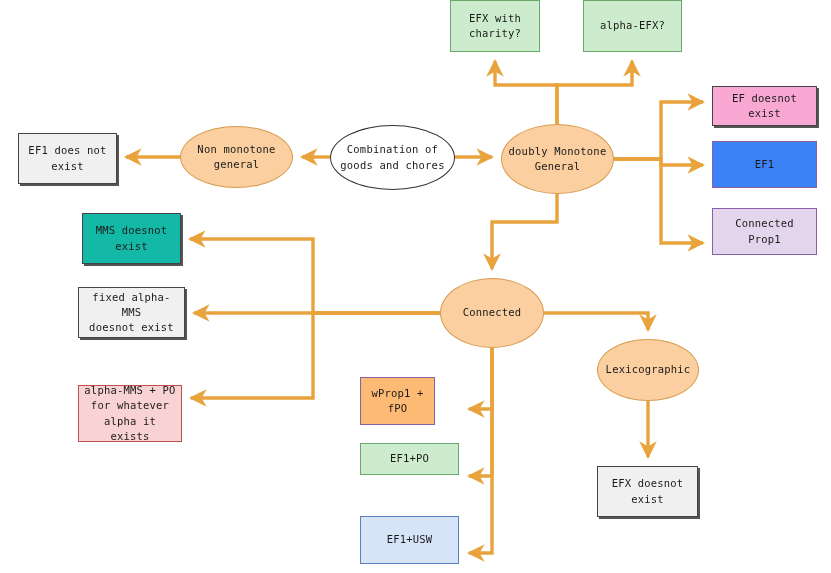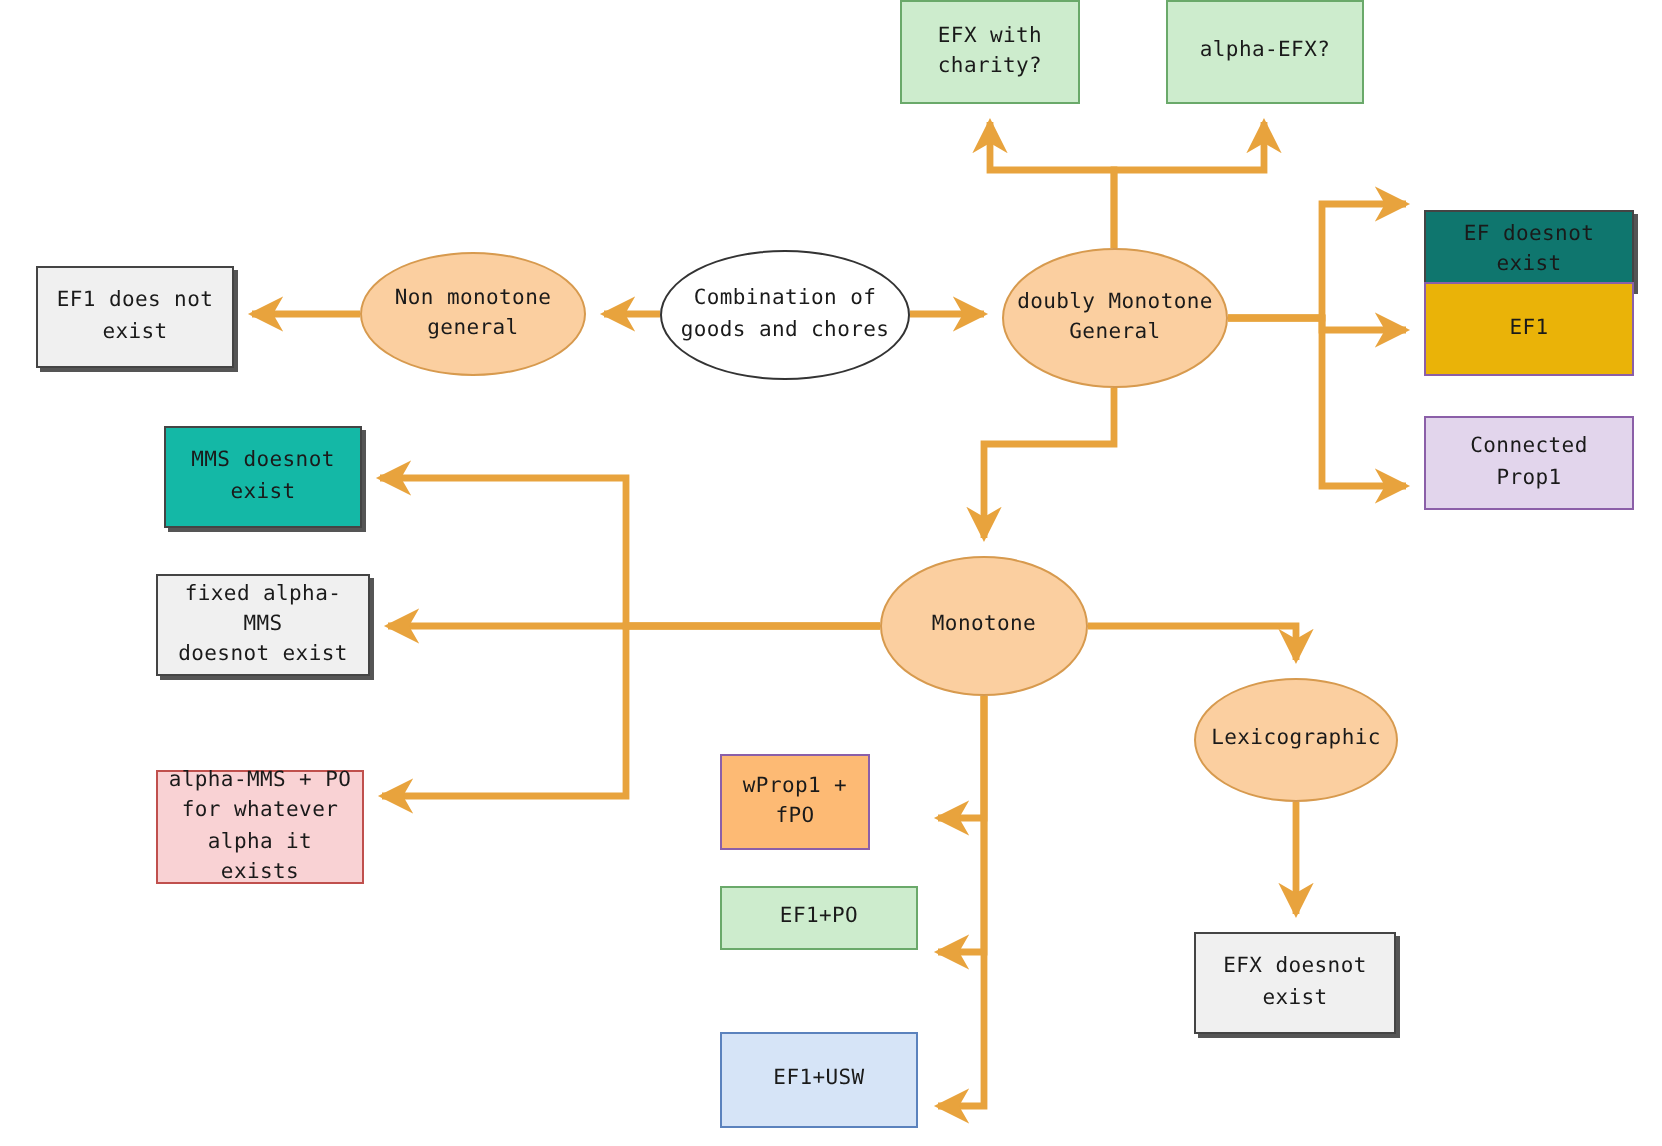--- a/index.html
+++ b/index.html
@@ -50,24 +50,24 @@
   </svg>
 
   <div id="node-layer">
       <div class="node rect" style="left: 450px; top: 0px; width: 90px; height: 52px; background: rgb(205, 236, 205); border-color: rgb(106, 169, 106);">
         <span class="lbl">EFX with
 charity?</span>
       </div>
       <div class="node rect" style="left: 583px; top: 0px; width: 99px; height: 52px; background: rgb(205, 236, 205); border-color: rgb(106, 169, 106);">
         <span class="lbl">alpha-EFX?</span>
       </div>
-      <div class="node rect shadow" style="left: 712px; top: 105px; width: 105px; height: 40px; background: #0f766e; border-color: rgb(68, 68, 68);">
+      <div class="node rect shadow" style="left: 712px; top: 86px; width: 105px; height: 40px; background: #f9a8d4; border-color: rgb(68, 68, 68);">
         <span class="lbl">EF doesnot exist</span>
       </div>
-      <div class="node rect" style="left: 712px; top: 141px; width: 105px; height: 47px; background: #eab308; border-color: rgb(139, 95, 168);">
+      <div class="node rect" style="left: 712px; top: 141px; width: 105px; height: 47px; background: #3b82f6; border-color: rgb(139, 95, 168);">
         <span class="lbl">EF1</span>
       </div>
       <div class="node rect" style="left: 712px; top: 208px; width: 105px; height: 47px; background: rgb(226, 213, 236); border-color: rgb(139, 95, 168);">
         <span class="lbl">Connected Prop1</span>
       </div>
       <div class="node rect shadow" style="left: 18px; top: 133px; width: 99px; height: 51px; background: rgb(240, 240, 240); border-color: rgb(68, 68, 68);">
         <span class="lbl">EF1 does not
 exist</span>
       </div>
       <div class="node rect shadow" style="left: 82px; top: 213px; width: 99px; height: 51px; background: #14b8a6; border-color: rgb(68, 68, 68);">
@@ -102,20 +102,20 @@
       </div>
       <div class="node ellipse" style="left: 501px; top: 124px; width: 113px; height: 70px; background: rgb(251, 207, 160); border-color: rgb(215, 154, 78); align-items: center;">
         <span class="lbl">doubly Monotone
 General</span>
       </div>
       <div class="node ellipse" style="left: 180px; top: 126px; width: 113px; height: 62px; background: rgb(251, 207, 160); border-color: rgb(215, 154, 78);">
         <span class="lbl">Non monotone
 general</span>
       </div>
       <div class="node ellipse" style="left: 440px; top: 278px; width: 104px; height: 70px; background: rgb(251, 207, 160); border-color: rgb(215, 154, 78);">
-        <span class="lbl">Monotone</span>
+        <span class="lbl">Connected</span>
       </div>
       <div class="node ellipse" style="left: 597px; top: 339px; width: 102px; height: 62px; background: rgb(251, 207, 160); border-color: rgb(215, 154, 78);">
         <span class="lbl">Lexicographic</span>
       </div>
     </div>
 
 </div>
 
 </body></html>

